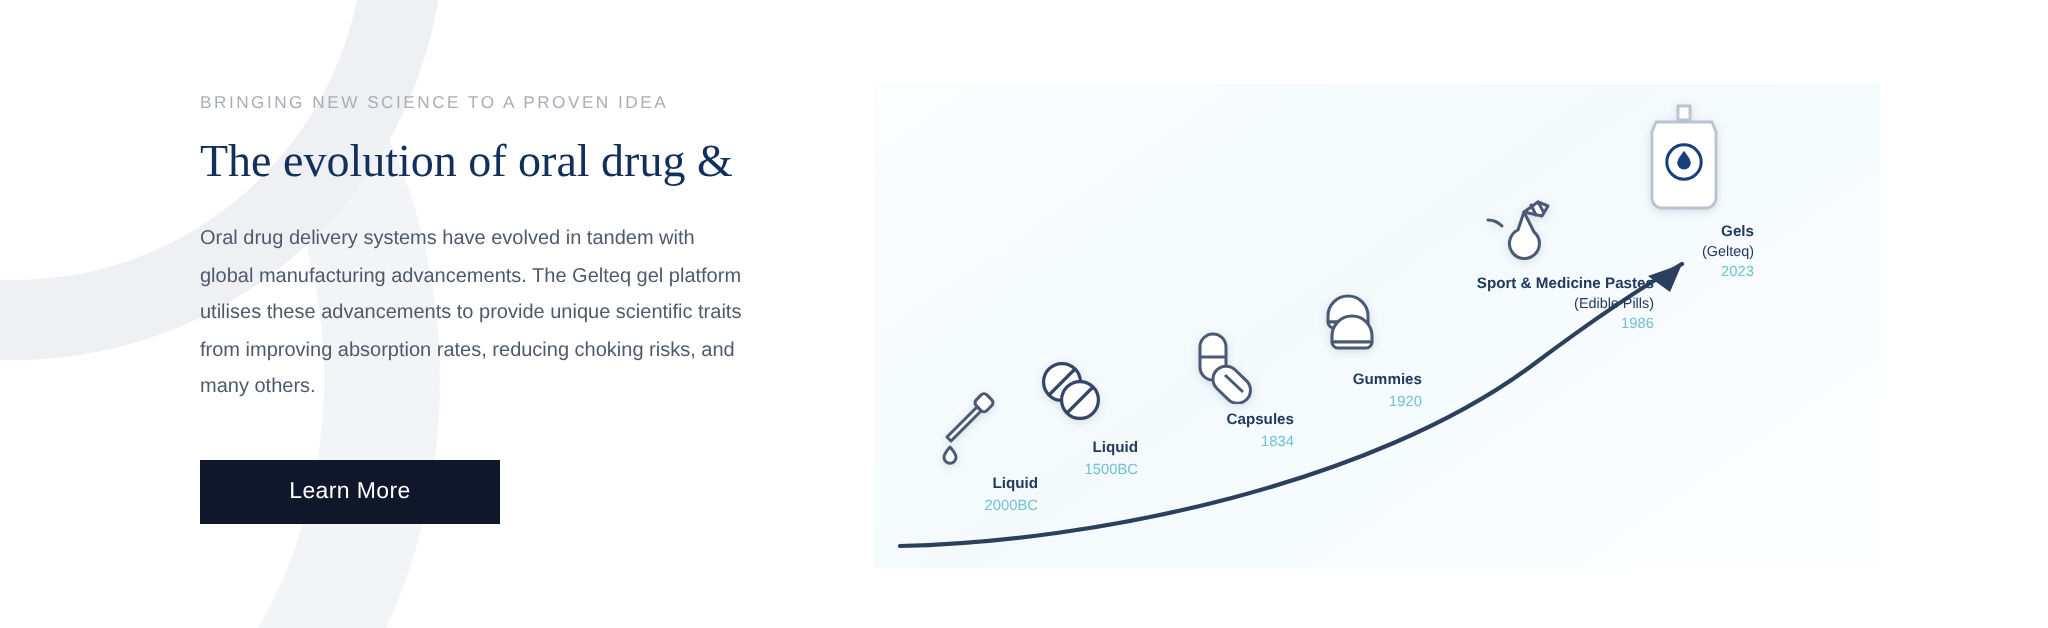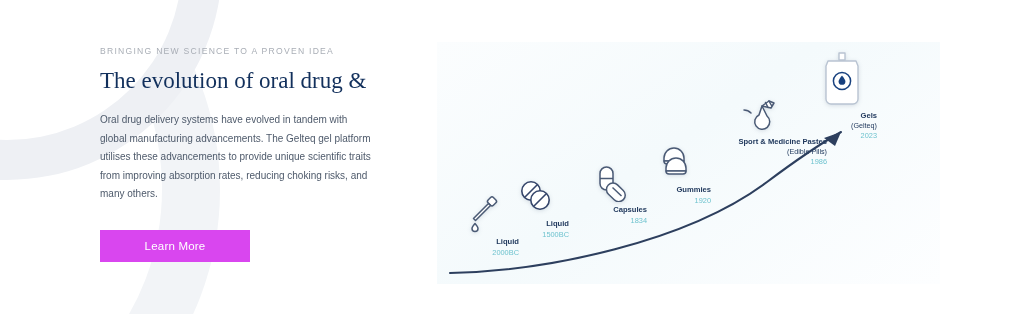--- a/index.html
+++ b/index.html
@@ -29,21 +29,21 @@
   .headline{
     font-family:Liberation Serif, serif;
     font-size:23px;line-height:32px;color:#12305c;
     margin:0 0 14px 0;font-weight:400;
   }
   .body-copy{
     font-size:10px;line-height:18.6px;color:#4e5a6b;margin:0;
   }
   .cta{
     display:block;margin-top:26px;width:150px;height:32px;
-    background:#d946ef;color:#ffffff;border:none;
+    background:#0f172a;color:#ffffff;border:none;
     font-family:"Liberation Sans", sans-serif;
     font-size:11.5px;letter-spacing:.2px;cursor:pointer;
     text-align:center;line-height:32px;padding:0;
   }
 
   
   .panel{
     position:absolute;left:437px;top:42px;width:503px;height:242px;
     background:linear-gradient(145deg,#fbfdfe 0%,#f4fafc 45%,#fdfeff 100%);
     overflow:hidden;

